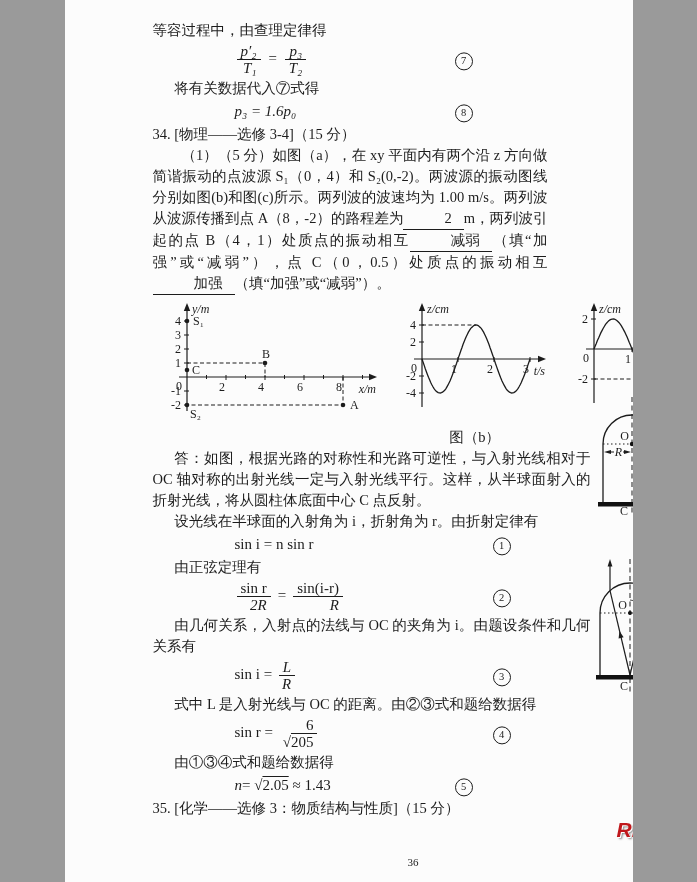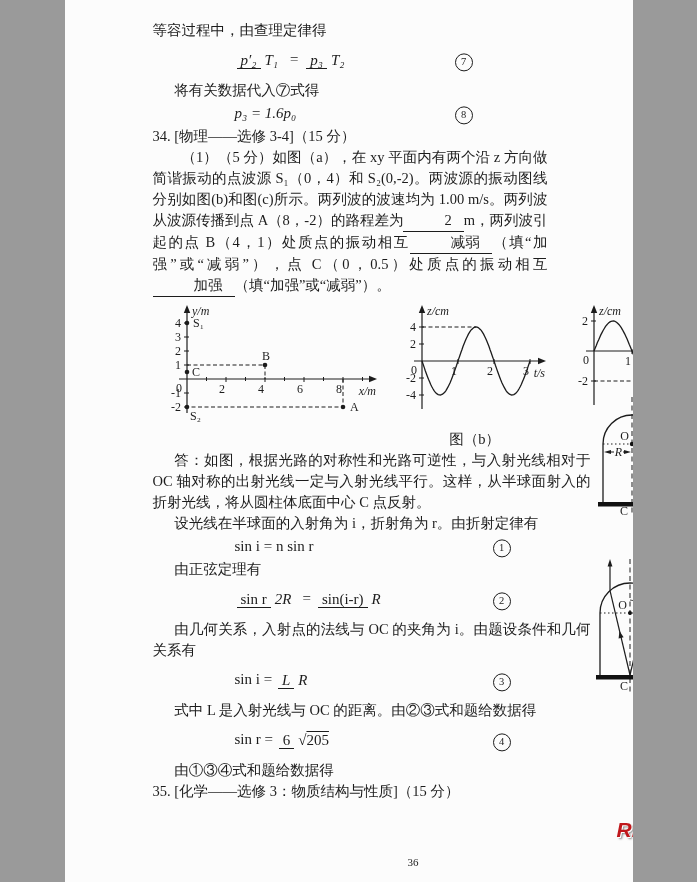--- a/index.html
+++ b/index.html
@@ -9,21 +9,21 @@
   p{margin:0;text-align:justify;word-break:break-all;}
   .ind2{text-indent:2em;}
   .ind15{text-indent:1.5em;}
   .narrow{width:438px;}
   .blank{display:inline-block;border-bottom:1px solid #1c1c1c;padding:0 12px;text-align:center;}
   .eq-row{position:relative;padding-left:82px;margin:2px 0;font-size:15px;}
   .eq-tag{position:absolute;left:340px;top:50%;transform:translateY(-50%);}
   .tag-near .eq-tag{left:302px;}
   .circ{display:inline-flex;width:16px;height:16px;border:1px solid #1c1c1c;border-radius:50%;
         align-items:center;justify-content:center;font-size:10.5px;line-height:1;background:#fcfcfc;}
-  .frac{display:inline-flex;flex-direction:row;align-items:flex-start;vertical-align:middle;margin:9px 2px;}
+  .frac{display:inline-flex;flex-direction:column;align-items:flex-end;vertical-align:middle;margin:0 2px;}
   .frac .ft{padding:0 4px;border-bottom:1px solid #1c1c1c;line-height:16px;}
   .frac .fb{padding:0 4px;line-height:16px;}
   .it{font-style:italic;}
   .ovl{text-decoration:overline;}
   .eqgap{padding:0 5px;}
   .figrow{display:flex;align-items:flex-start;gap:14px;margin:4px 0 3px 4px;}
   .figcap{text-align:center;font-size:14.5px;line-height:16px;}
   .diag{position:absolute;}
   svg text{font-family:"Liberation Serif","DejaVu Serif",serif;fill:#1c1c1c;font-size:12px;}
   svg .sit{font-style:italic;}
@@ -208,20 +208,24 @@
       <span>sin r =</span>
       <span class="frac">
           <span class="ft">6</span>
           <span class="fb"><span>√</span><span class="ovl">205</span></span>
         </span>
       <span class="eq-tag"><span class="circ">4</span></span>
     </div>
 
     <p class="ind15">由①③④式和题给数据得</p>
 
+    <div class="eq-row tag-near">
+      <span class="it">n</span><span>= √</span><span class="ovl">2.05</span><span> ≈ 1.43</span>
+      <span class="eq-tag"><span class="circ">5</span></span>
+    </div>
   </div>
 
   <p>35. [化学——选修 3：物质结构与性质]（15 分）</p>
 
   <div class="diag" style="left:522px;top:394px">
     <svg viewBox="0 0 170 150" width="170" height="150">
       <line x1="45" y1="3" x2="45" y2="122" stroke="#1c1c1c" stroke-width="1" stroke-dasharray="5 3.5"></line>
       <path d="M 16 50 A 29 29 0 0 1 74 50" stroke="#1c1c1c" stroke-width="1.3" fill="none"></path>
       <line x1="16" y1="50" x2="16" y2="108" stroke="#1c1c1c" stroke-width="1.3"></line>
       <line x1="74" y1="50" x2="74" y2="108" stroke="#1c1c1c" stroke-width="1.3"></line>

